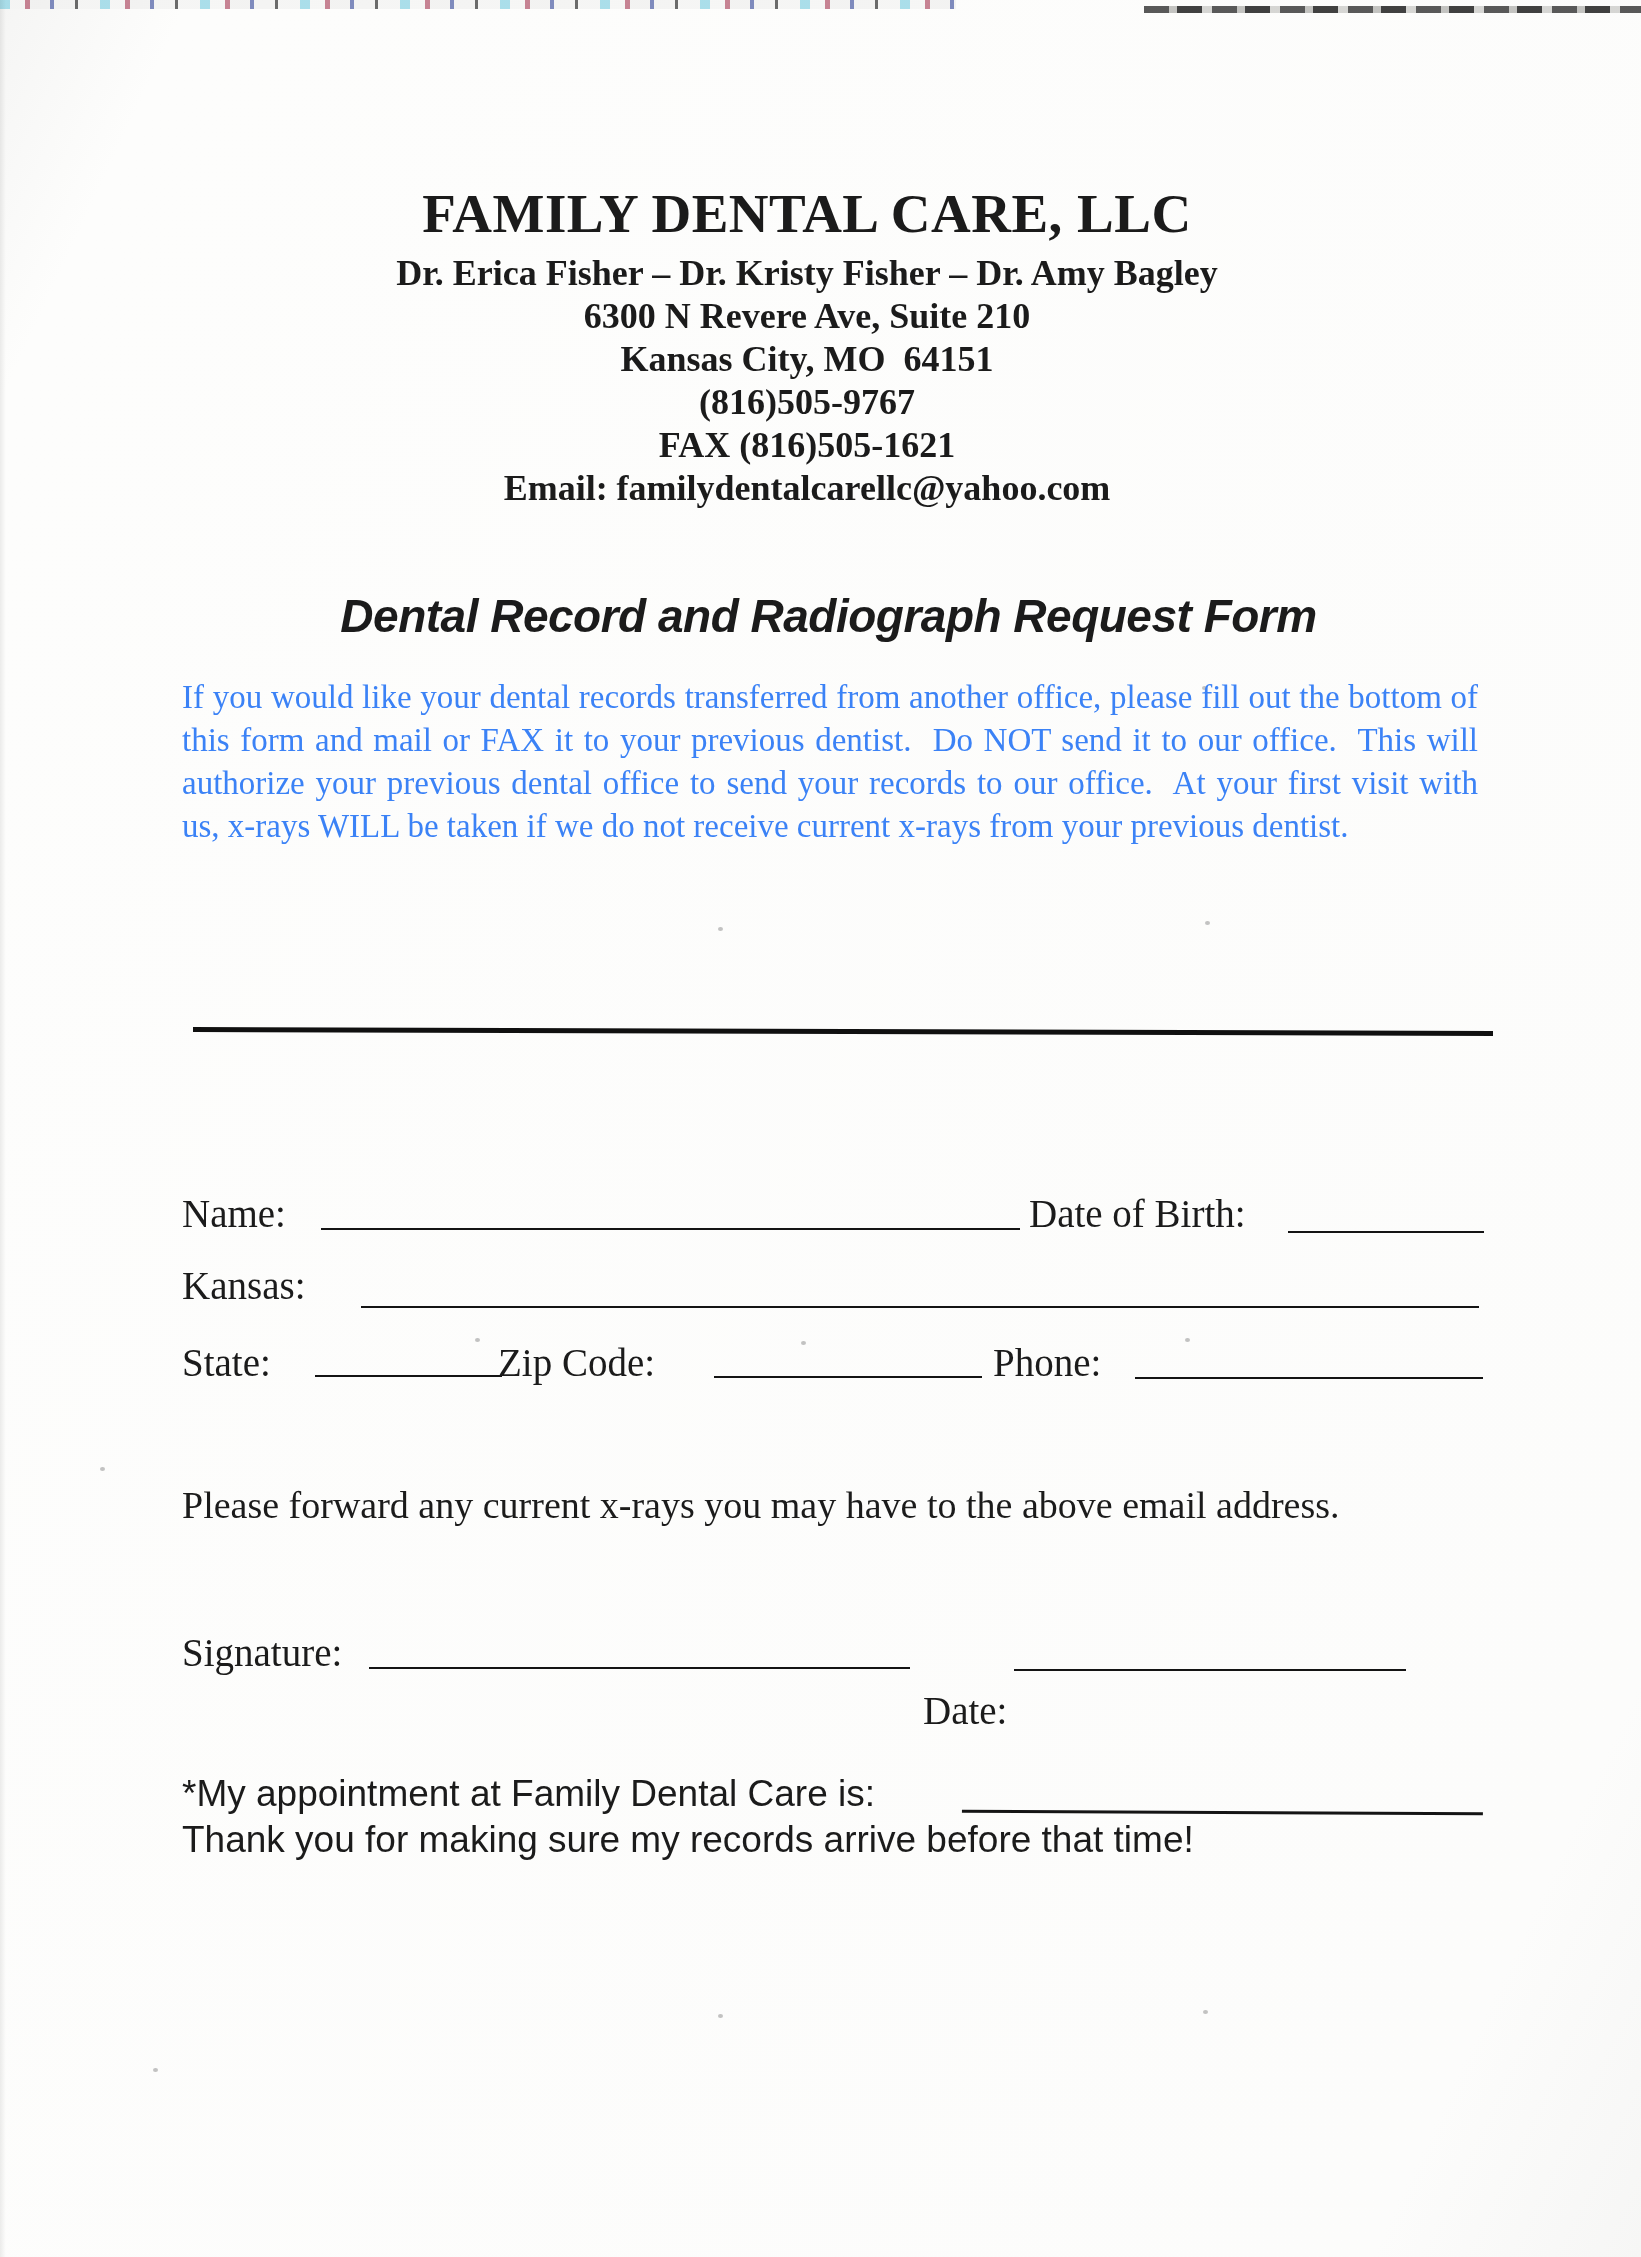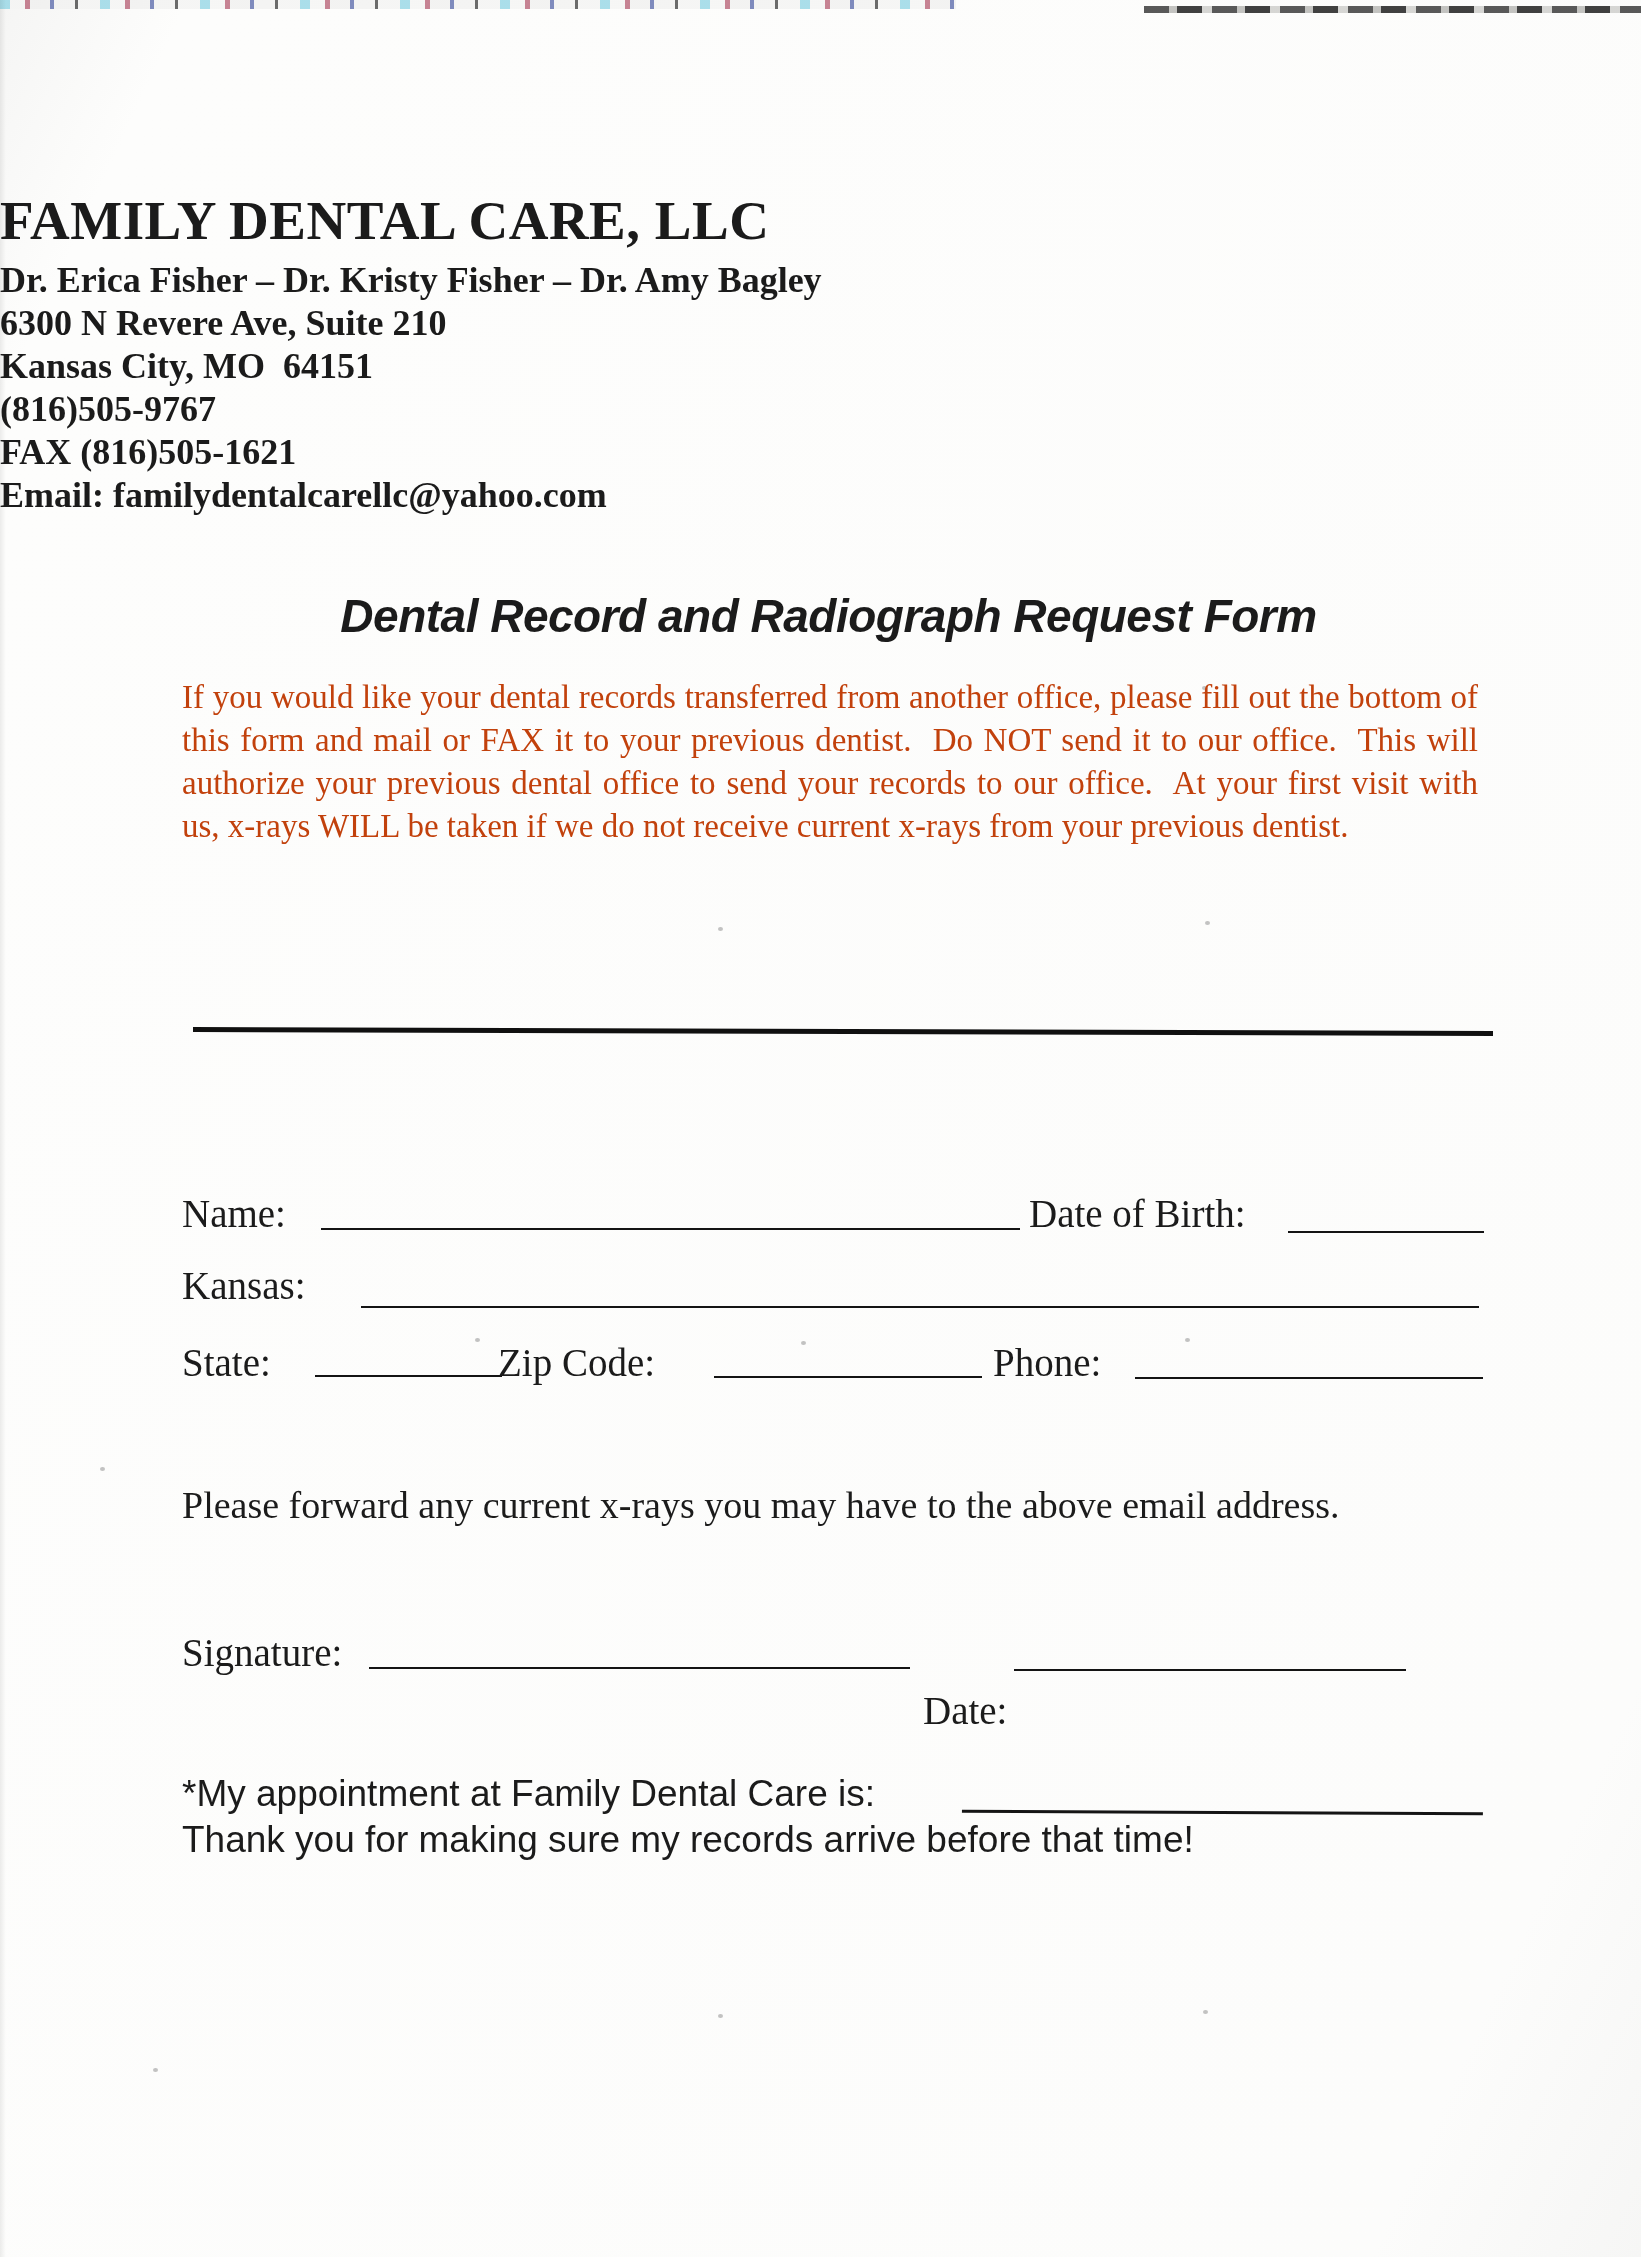--- a/index.html
+++ b/index.html
@@ -11,31 +11,31 @@
   
   .scan-noise-left{position:absolute;top:0;left:0;width:956px;height:8.7px;opacity:.75;
     background:repeating-linear-gradient(90deg,#8fd4e4 0 9.7px,#f4f4f3 9.7px 25px,#b45a70 25px 30px,#efefee 30px 50px,#5565a8 50px 54px,#f1f1f0 54px 75px,#3a3a3a 75px 78px,#f3f3f2 78px 100px);}
   .scan-noise-right{position:absolute;top:5.8px;left:1144px;width:497px;height:6.8px;opacity:.85;
     background:repeating-linear-gradient(90deg,#3c3c3c 0 25px,#b9b9b6 25px 33px,#1f1f1f 33px 58px,#cfcfcc 58px 68px);}
   .edge-left{position:absolute;top:0;left:0;width:5.8px;height:100%;
     background:linear-gradient(90deg,rgba(0,0,0,.07),rgba(0,0,0,0));}
   .speck{position:absolute;width:4.8px;height:3.9px;border-radius:50%;background:rgba(70,70,70,.32)}
 
   
-  .header{position:absolute;top:189px;left:0;width:1614px;text-align:left}
+  .header{position:absolute;top:182px;left:0;width:1614px;text-align:center}
   .clinic{font-size:55px;font-weight:bold;line-height:64px;letter-spacing:0.5px;margin:0}
   .hline{font-size:36px;font-weight:bold;line-height:43px}
   .hline.first{margin-top:6px}
 
   .title{position:absolute;top:589px;left:0;width:1657px;text-align:center;
     font-family:"Liberation Sans",sans-serif;font-style:italic;font-weight:bold;
     font-size:46px;letter-spacing:-0.5px}
 
   .instructions{position:absolute;top:676px;left:182px;width:1296px;
-    font-size:33px;line-height:43px;text-align:justify;color:#c2410c}
+    font-size:33px;line-height:43px;text-align:justify;color:#3b82f6}
 
   .divider{position:absolute;top:1029px;left:193px;width:1300px;height:4.8px;
     background:#101010;transform:rotate(.18deg)}
 
   .flabel{position:absolute;font-size:39px;white-space:nowrap}
   .fline{position:absolute;height:33px;border-bottom:2.9px solid #141414}
   .fline span{display:block;font-size:31px;line-height:33px;padding:0 5.8px;white-space:nowrap}
 
   .note{position:absolute;font-size:38px;white-space:nowrap}
   .sans{font-family:Liberation Sans, sans-serif;font-size:37px}

